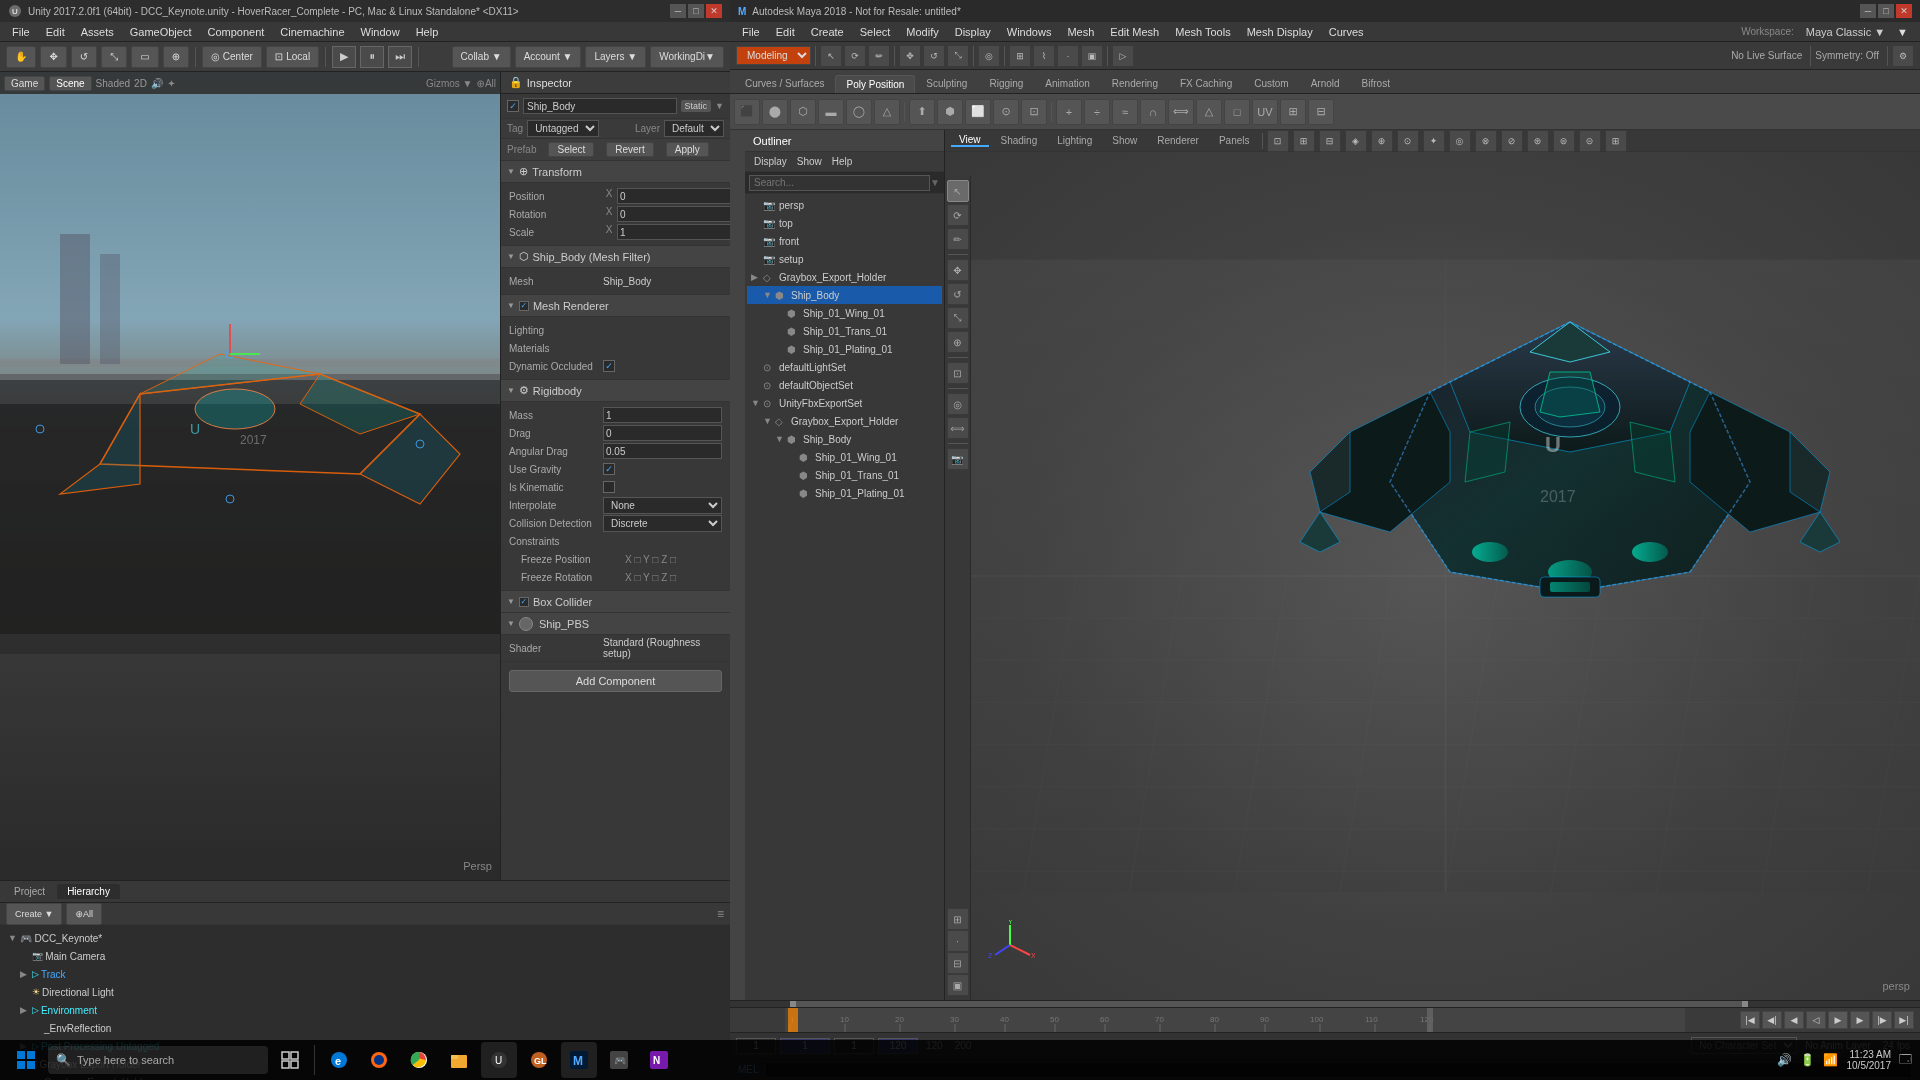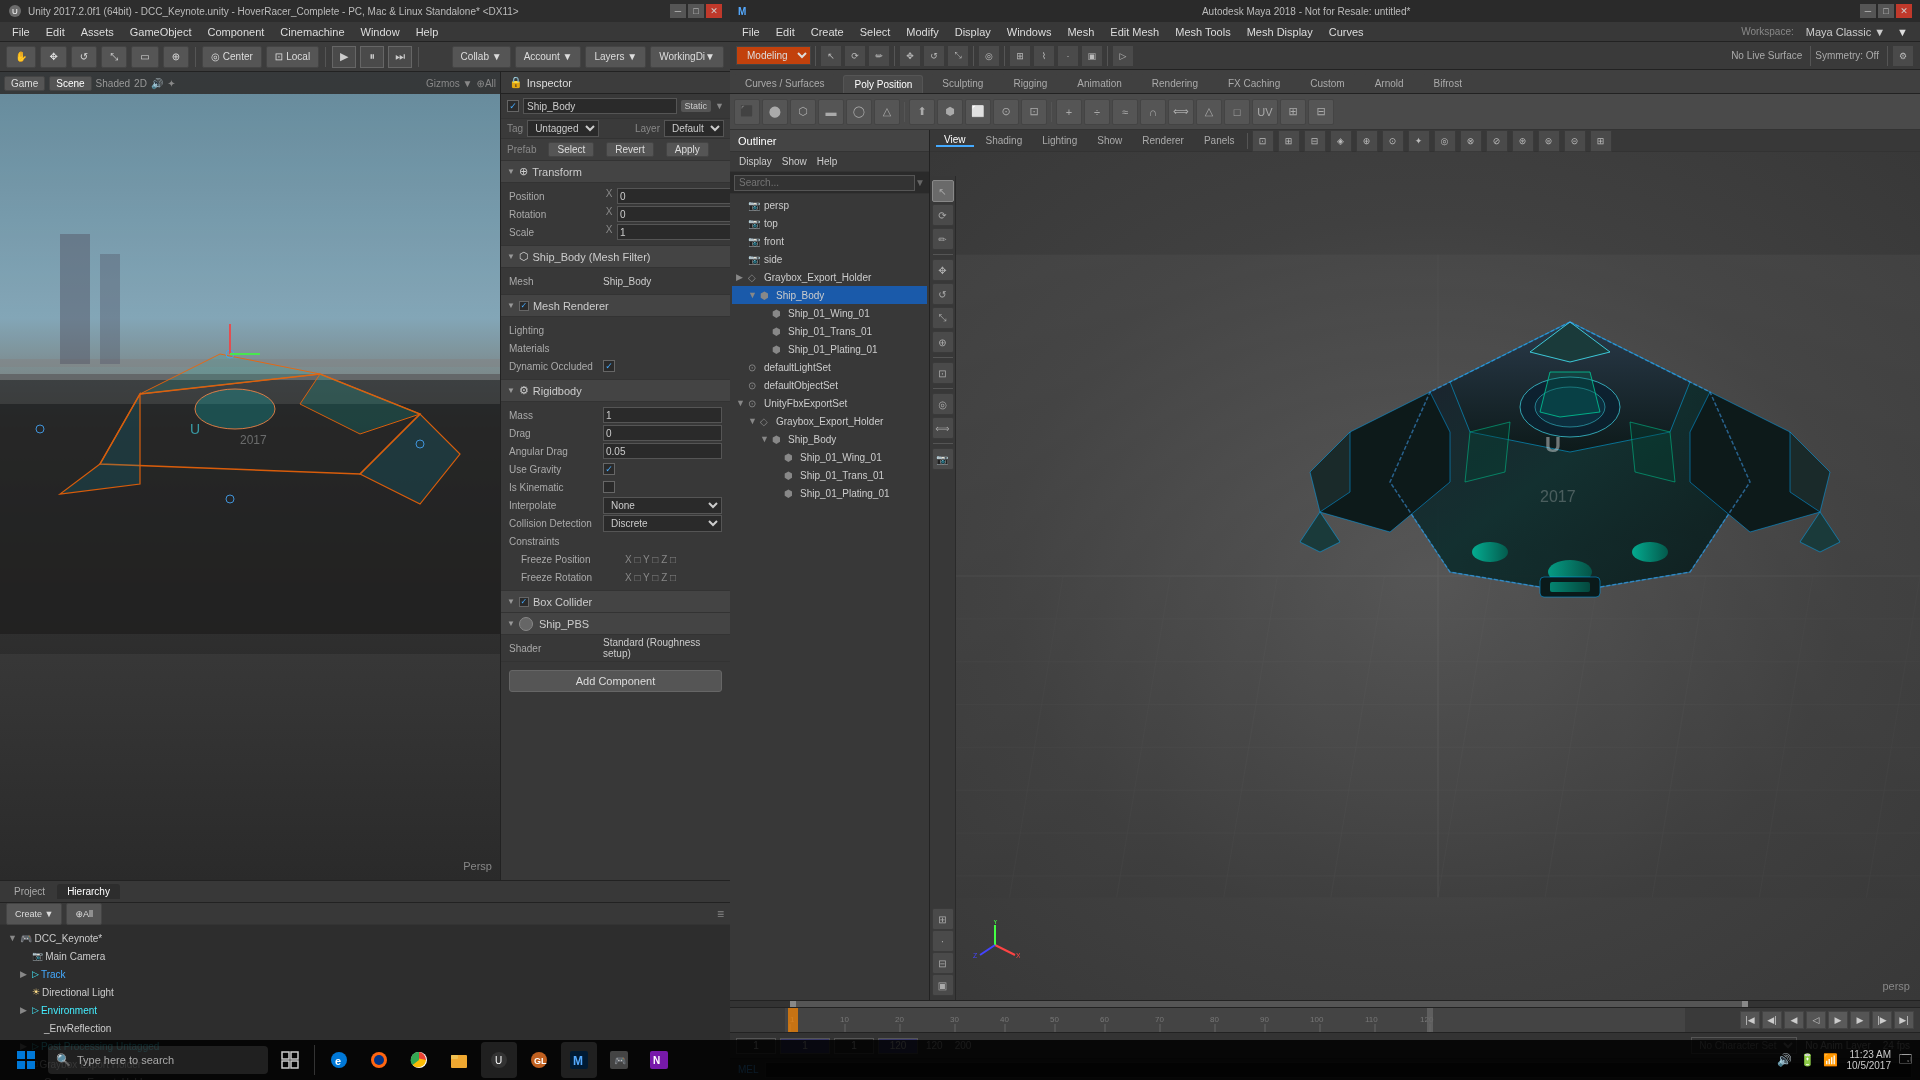--- a/index.html
+++ b/index.html
@@ -123,59 +123,59 @@
     #maya-side {
       position: absolute; left: 730px; top: 0; width: 1190px; height: 1080px;
       background: #444; display: flex; flex-direction: column;
     }
 
     .maya-titlebar {
       height: 22px; background: #2a2a2a; display: flex; align-items: center;
       padding: 0 8px; font-size: 10px; color: #bbb;
     }
     .maya-titlebar .m-logo { font-weight: bold; color: #5af; margin-right: 6px; }
-    .maya-titlebar-title { flex: 1; text-align: center; }
+    .maya-titlebar-title { flex: 1; }
 
     .maya-menubar {
       height: 20px; background: #383838; display: flex; align-items: center;
       padding: 0 4px; font-size: 11px; border-bottom: 1px solid #222;
     }
     .maya-menubar span { padding: 0 8px; color: #ddd; cursor: pointer; }
     .maya-menubar .workspace-label { margin-left: auto; color: #888; font-size: 10px; }
     .maya-menubar .workspace-value { color: #ccc; padding: 0 4px; }
 
     
     .maya-status {
       height: 28px; background: #3a3a3a; display: flex; align-items: center;
       padding: 0 6px; gap: 2px; border-bottom: 1px solid #222;
     }
     .mode-dropdown { background: #c2410c; border: 1px solid #444; color: #ddd; padding: 2px 6px; font-size: 10px; cursor: pointer; }
 
     
     .maya-shelf-tabs {
       height: 24px; background: #404040; display: flex; align-items: flex-end;
-      padding: 0 4px; border-bottom: 1px solid #222; gap: 8px;
+      padding: 0 4px; border-bottom: 1px solid #222;
     }
     .shelf-tab { padding: 3px 10px; font-size: 10px; color: #aaa; cursor: pointer; background: #404040; border-radius: 3px 3px 0 0; border: 1px solid transparent; }
     .shelf-tab.active { background: #4a4a4a; color: #fff; border-color: #555; border-bottom: none; }
 
     
     .maya-shelf {
       height: 36px; background: #4a4a4a; display: flex; align-items: center;
       padding: 0 4px; gap: 2px; border-bottom: 1px solid #333;
     }
     .shelf-icon { width: 26px; height: 26px; background: #555; border: 1px solid #444; cursor: pointer; display: flex; align-items: center; justify-content: center; font-size: 11px; color: #aaa; border-radius: 2px; }
 
     
     .maya-main { flex: 1; display: flex; }
 
     
     .maya-outliner {
       width: 200px; background: #383838; border-right: 1px solid #222;
-      display: flex; flex-direction: column;
+      display: flex; flex-direction: column; margin-left: 15px;
     }
     .outliner-header { height: 22px; background: #444; display: flex; align-items: center; padding: 0 8px; font-size: 11px; color: #fff; border-bottom: 1px solid #333; }
     .outliner-menubar { height: 20px; background: #3a3a3a; display: flex; align-items: center; padding: 0 4px; font-size: 10px; border-bottom: 1px solid #333; }
     .outliner-menubar span { padding: 0 5px; color: #ccc; cursor: pointer; }
     .outliner-search { height: 22px; background: #2a2a2a; display: flex; align-items: center; padding: 0 4px; border-bottom: 1px solid #333; }
     .outliner-search input { flex: 1; background: #333; border: 1px solid #555; color: #ccc; font-size: 10px; padding: 1px 4px; height: 16px; }
     .outliner-body { flex: 1; overflow-y: auto; padding: 2px; }
     .out-item { display: flex; align-items: center; height: 18px; padding: 0 4px; cursor: pointer; }
     .out-item.selected { background: #1a5aaa; }
     .out-expand { width: 12px; font-size: 9px; color: #888; }
@@ -729,21 +729,21 @@
           <span class="out-label">top</span>
         </div>
         <div class="out-item">
           <span class="out-expand"> </span>
           <span class="out-icon">📷</span>
           <span class="out-label">front</span>
         </div>
         <div class="out-item">
           <span class="out-expand"> </span>
           <span class="out-icon">📷</span>
-          <span class="out-label">side</span>
+          <span class="out-label">setup</span>
         </div>
         <div class="out-item">
           <span class="out-expand">▶</span>
           <span class="out-icon">◇</span>
           <span class="out-label">Graybox_Export_Holder</span>
         </div>
         <div class="out-item out-i1 selected" style="background:#1a5aaa">
           <span class="out-expand">▼</span>
           <span class="out-icon">⬢</span>
           <span class="out-label">Ship_Body</span>

